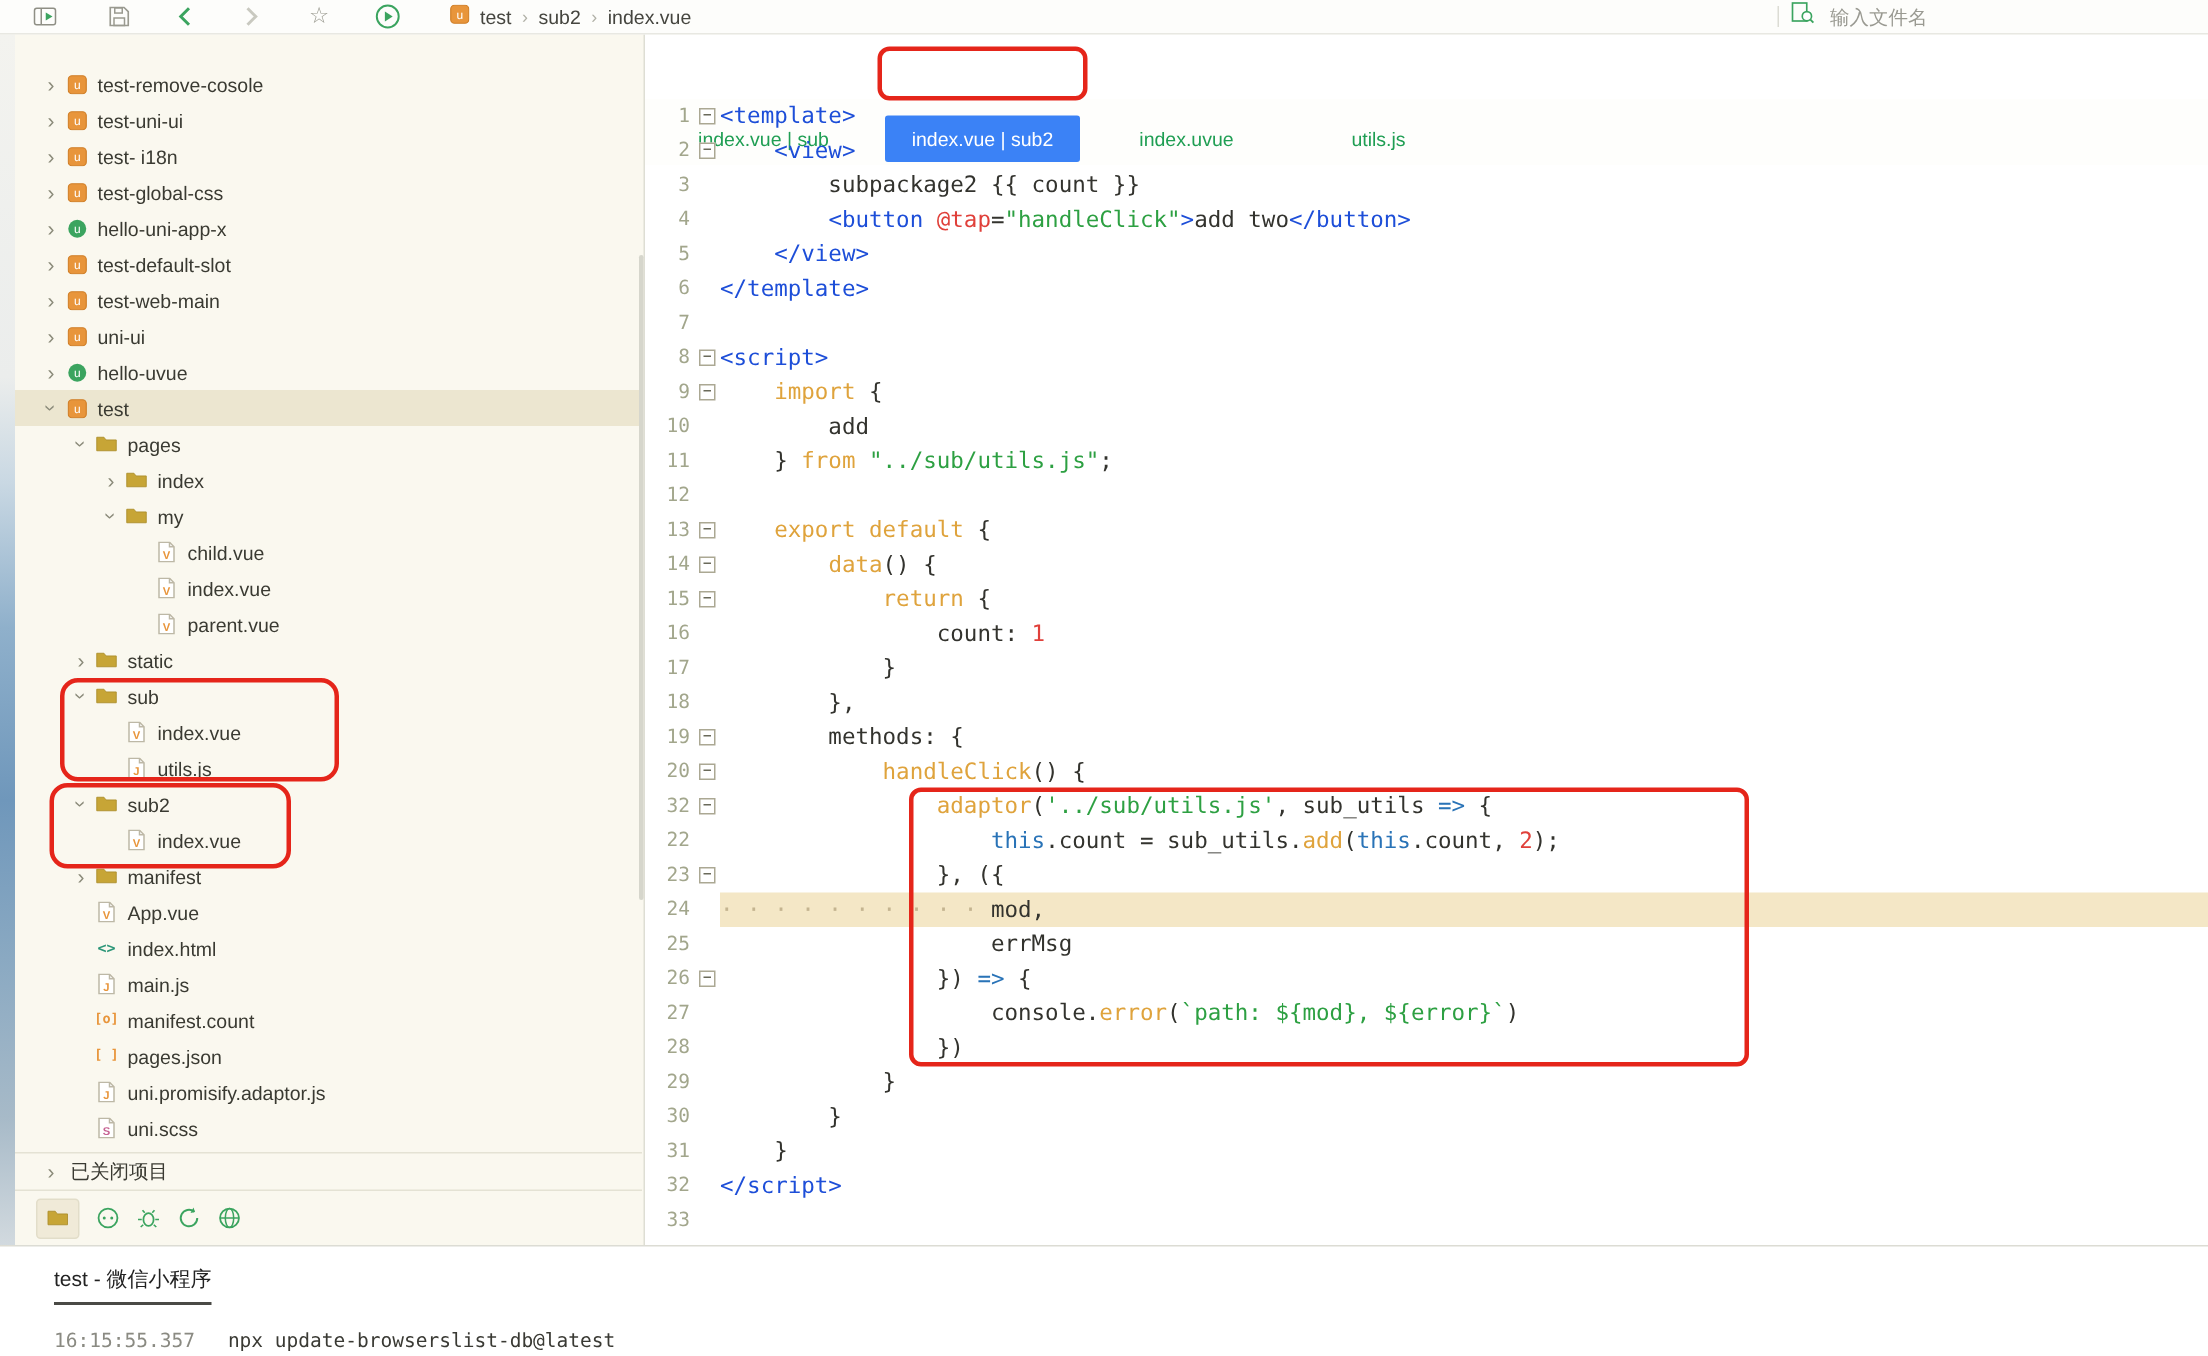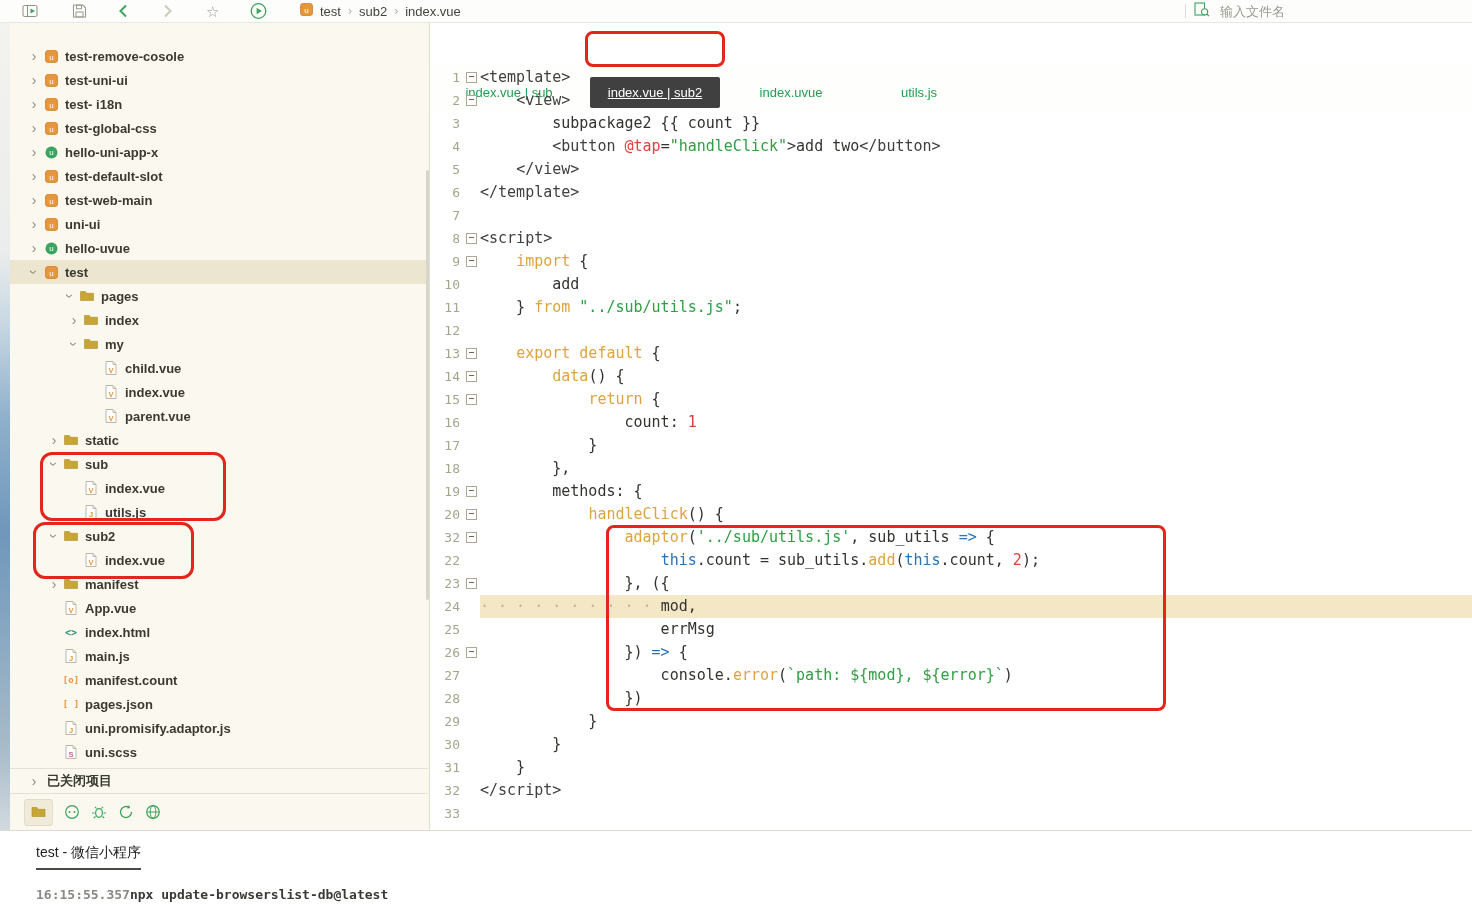--- a/index.html
+++ b/index.html
@@ -26,55 +26,55 @@
   .sidebar{position:absolute;left:10px;top:22px;width:420px;height:808px;background:#FAF8EF;border-right:1px solid #DEDED4;box-sizing:border-box;z-index:2;}
   .tree{position:absolute;left:0;top:0;right:1px;padding-top:22px;}
   .tree-row{height:24px;display:flex;align-items:center;font-size:13px;color:#3a3a32;white-space:nowrap;cursor:pointer;}
   .tree-row.selected{background:#ECE6D0;}
   .chev{width:16px;flex:none;text-align:center;font-size:14px;color:#8B8B7A;line-height:1;}
   .chev.down{transform:rotate(90deg);}
   .chev.none{visibility:hidden;}
   .ticon{width:18px;flex:none;display:flex;align-items:center;justify-content:center;}
   .ticon.bracket-o,.ticon.bracket{font-family:"DejaVu Sans Mono",monospace;font-size:9px;font-weight:bold;color:#E8953B;}
   .ticon.angle{font-family:"DejaVu Sans Mono",monospace;font-size:10px;font-weight:bold;color:#2C9678;}
-  .tree-label{margin-left:5px;font-weight:bold;}
+  .tree-label{margin-left:5px;}
   .closed-row{position:absolute;left:0;right:1px;bottom:36px;height:26px;border-top:1px solid #E4E2D4;border-bottom:1px solid #E4E2D4;display:flex;align-items:center;font-size:13px;color:#3a3a32;padding-left:16px;box-sizing:border-box;cursor:pointer;background:#FAF8EF;}
   .sb-footer{position:absolute;left:0;right:1px;bottom:0;height:36px;display:flex;align-items:center;gap:11px;padding-left:14px;background:#FAF8EF;}
   .tile{width:27px;height:25px;background:#F0EAD8;border:1px solid #E2DDC9;border-radius:3px;display:flex;align-items:center;justify-content:center;cursor:pointer;}
   .foot-ic{display:flex;align-items:center;cursor:pointer;}
   .sb-scroll{position:absolute;left:426px;top:170px;width:3px;height:430px;background:#D6D6CC;border-radius:2px;z-index:6;}
   
   .editor{position:absolute;left:430px;top:22px;right:0;height:808px;background:#ffffff;z-index:1;}
   .tabbar{position:absolute;left:0;top:0;right:0;height:44px;background:#FEFEFC;margin-top:44px;}
   .tab{position:absolute;top:11px;height:31px;line-height:31px;text-align:center;font-size:13px;color:#1F9E53;cursor:pointer;white-space:nowrap;}
-  .tab.active{background:#404040;color:#ffffff;border-radius:2px;text-decoration:underline;}
+  .tab.active{background:#3b82f6;color:#ffffff;border-radius:2px;}
   .tab:nth-child(1){left:14px;width:130px;}
   .tab:nth-child(2){left:160px;width:130px;}
   .tab:nth-child(3){left:306px;width:110px;}
   .tab:nth-child(4){left:444px;width:90px;}
   .code{position:absolute;left:0;top:44px;right:0;bottom:0;font-family:"DejaVu Sans Mono",monospace;font-size:15px;}
   .code-line{height:23px;line-height:23px;display:flex;white-space:pre;}
   .ln{width:30px;flex:none;text-align:right;color:#A2A68C;font-size:13px;padding-right:2px;}
   .foldc{width:18px;flex:none;display:flex;align-items:center;justify-content:center;}
   .fold-box{width:9px;height:9px;border:1px solid #ABA893;background:#fff;position:relative;}
   .fold-box::after{content:"";position:absolute;left:2px;right:2px;top:3px;height:1px;background:#6a6a5a;}
   .content{flex:1;}
   .code-line.current .content{background:#F4E7C6;}
-  .tok-t{color:#404040;}
+  .tok-t{color:#1d4ed8;}
   .tok-k{color:#DFA33C;}
   .tok-s{color:#2DA042;}
   .tok-n{color:#E0403A;}
   .tok-b{color:#2973B7;}
   .tok-a{color:#E0403A;}
   .tok-p{color:#33332E;}
   .tok-w{color:#C4B490;}
   
   .console{position:absolute;left:0;top:830px;width:1472px;height:74px;background:#ffffff;border-top:1px solid #DCDCD4;box-sizing:border-box;z-index:3;}
   .console-tab{position:absolute;left:36px;top:13px;font-size:14px;color:#222;padding-bottom:6px;border-bottom:2px solid #4a4a46;cursor:pointer;}
-  .console-log{position:absolute;left:36px;top:56px;display:flex;font-family:"DejaVu Sans Mono",monospace;font-size:13px;font-weight:bold;}
+  .console-log{position:absolute;left:36px;top:56px;display:flex;gap:22px;font-family:"DejaVu Sans Mono",monospace;font-size:13px;}
   .log-time{color:#8a8a82;}
   .log-text{color:#3a3a34;}
   
   .anno{position:absolute;border:3px solid #E5251A;background:transparent;pointer-events:none;z-index:30;box-sizing:border-box;}
   #anno-tab{left:585px;top:31px;width:140px;height:36px;border-radius:8px;}
   #anno-sub{left:40px;top:452px;width:186px;height:69px;border-radius:12px;}
   #anno-sub2{left:33px;top:522px;width:161px;height:57px;border-radius:12px;}
   #anno-code{left:606px;top:525px;width:560px;height:186px;border-radius:8px;}
 </style>
 </head>
@@ -239,21 +239,21 @@
       <div class="tree-row selected" style="padding-left: 16px;">
         <span class="chev down">›</span>
         <span class="ticon project">
           <svg width="13" height="13" viewBox="0 0 13 13">
             <rect x="0.5" y="0.5" width="12" height="12" rx="2.5" fill="#E8953B" stroke="#D07F28" stroke-width="0.8"></rect>
             <text x="6.5" y="9.6" font-size="8" fill="#fff" text-anchor="middle" font-family="sans-serif">u</text>
           </svg>
         </span>
         <span class="tree-label">test</span>
       </div>
-      <div class="tree-row" style="padding-left: 52px;">
+      <div class="tree-row" style="padding-left: 36px;">
         <span class="chev down">›</span>
         <span class="ticon folder">
           <svg width="14" height="12" viewBox="0 0 14 12">
             <path d="M0.5 1.5h4.8l1.4 1.8h6.8v7.2h-13z" fill="#C7A536" stroke="#AD8F2C" stroke-width="0.6"></path>
           </svg>
         </span>
         <span class="tree-label">pages</span>
       </div>
       <div class="tree-row" style="padding-left: 56px;">
         <span class="chev right">›</span>

